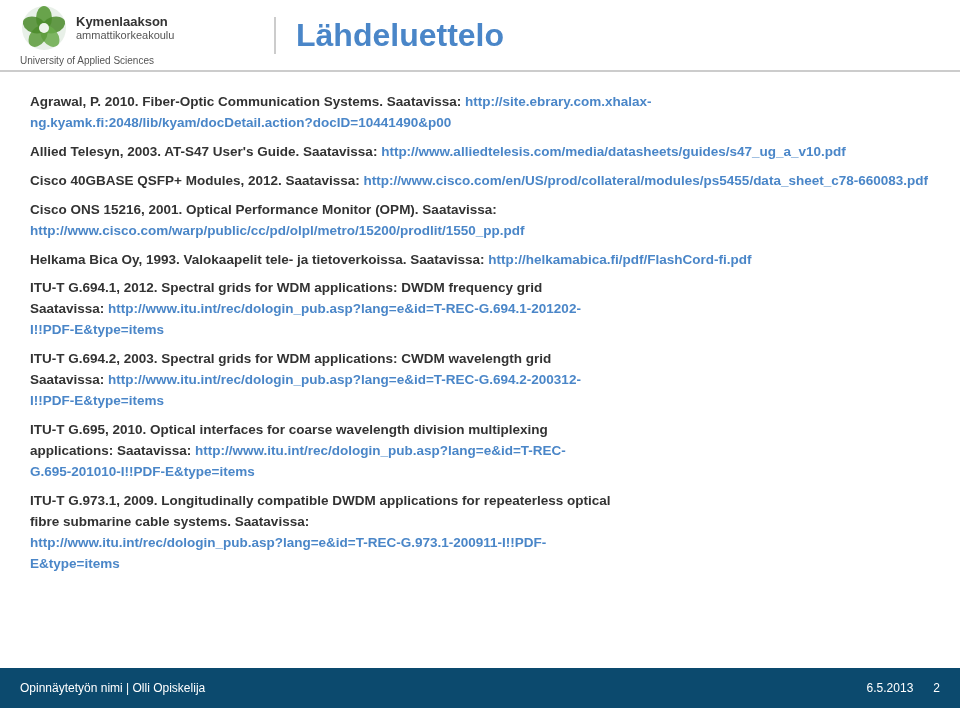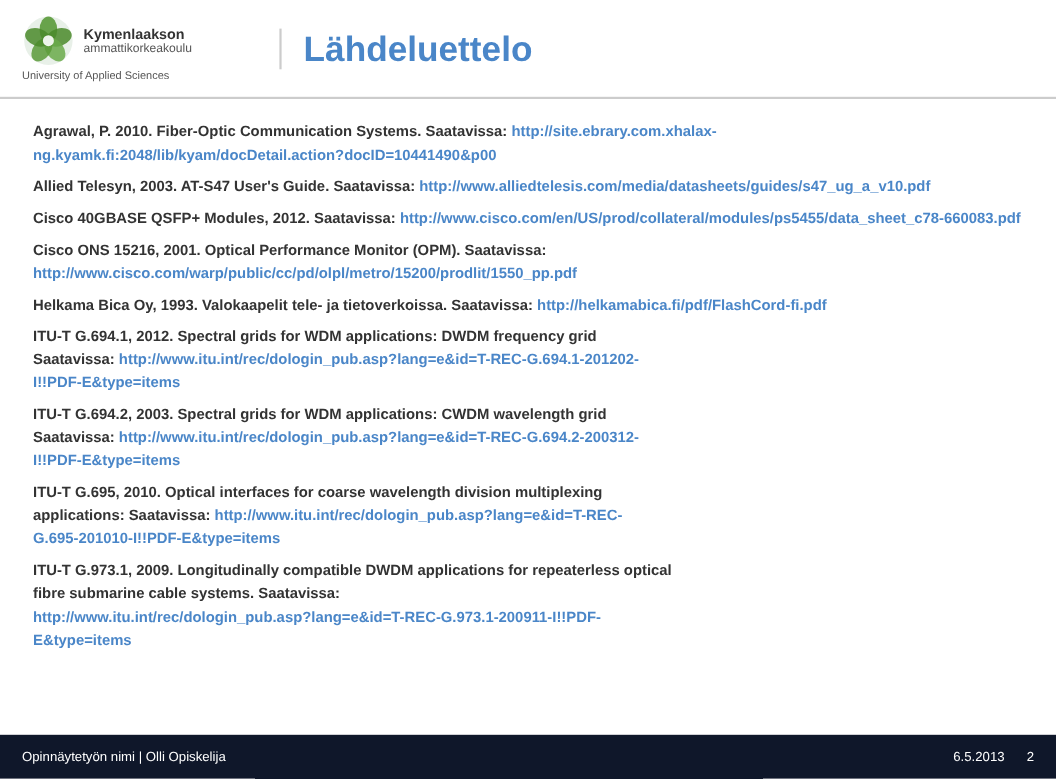--- a/index.html
+++ b/index.html
@@ -12,21 +12,21 @@
       overflow: hidden;
       position: relative;
     }
 
     
     .header {
       display: flex;
       align-items: center;
       padding: 10px 20px;
       border-bottom: 2px solid #ccc;
-      height: 90px;
+      height: 72px;
       background: #fff;
     }
 
     .logo-area {
       display: flex;
       flex-direction: column;
       align-items: flex-start;
       width: 230px;
     }
 
@@ -57,21 +57,21 @@
       font-size: 10px;
       color: #555;
       margin-top: 3px;
       padding-left: 0;
     }
 
     .header-title {
       flex: 1;
       padding-left: 20px;
       border-left: 2px solid #ccc;
-      margin-left: 4px;
+      margin-left: 24px;
     }
 
     .header-title h1 {
       font-size: 32px;
       font-weight: bold;
       color: #4a86c8;
     }
 
     
     .main-content {
@@ -96,21 +96,21 @@
       text-decoration: none;
     }
 
     
     .footer {
       position: absolute;
       bottom: 0;
       left: 0;
       right: 0;
       height: 40px;
-      background: #0f172a;
+      background: #0c4a6e;
       display: flex;
       align-items: center;
       padding: 0 20px;
       color: #fff;
       font-size: 12px;
       gap: 23px;
     }
 
     .footer-left {
       flex: 1;

